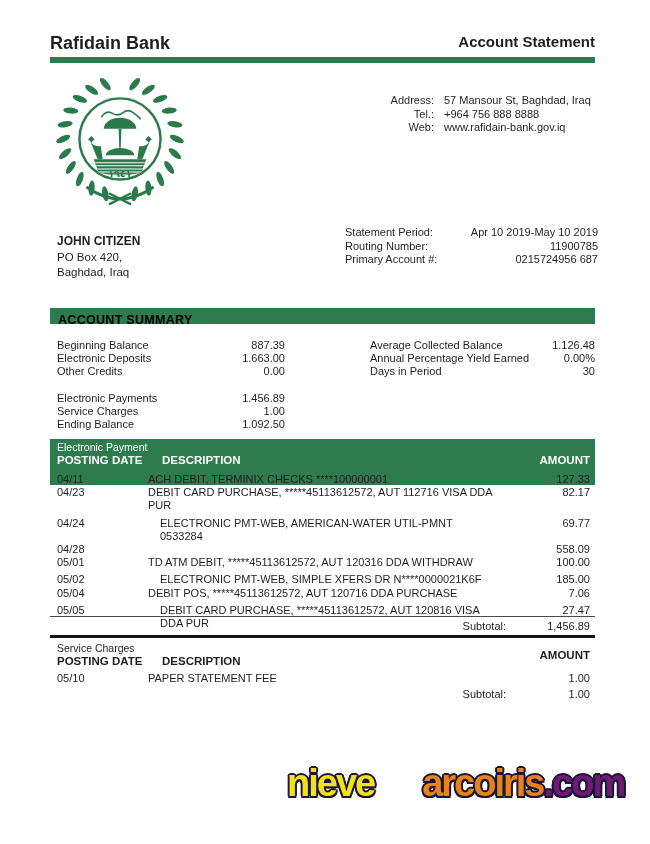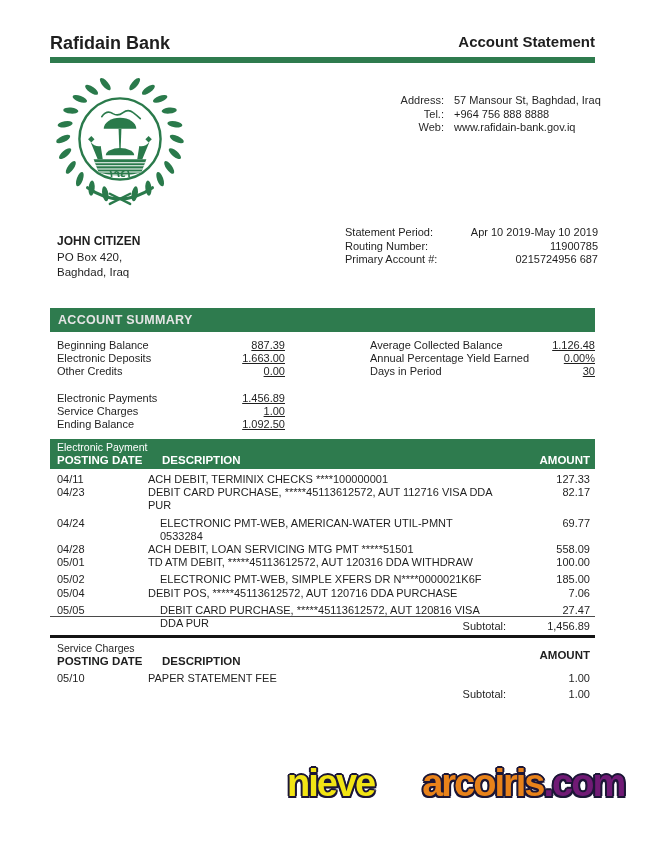--- a/index.html
+++ b/index.html
@@ -14,52 +14,52 @@
     display:flex; justify-content:space-between; align-items:flex-start;
   }
   .bank-name { font-size:18px; font-weight:bold; letter-spacing:0; }
   .doc-title { font-size:15px; font-weight:bold; }
   .header-rule { position:absolute; left:50px; top:57px; width:545px; height:6px; background:#2e7b4e; }
 
   
   .logo { position:absolute; left:53px; top:70px; width:134px; height:142px; }
 
   
-  .contact-block { position:absolute; left:348px; top:94px; width:258px; font-size:11px; line-height:13.5px; }
+  .contact-block { position:absolute; left:338px; top:94px; width:258px; font-size:11px; line-height:13.5px; }
   .contact-row { display:flex; }
   .contact-row .lbl { width:96px; text-align:right; margin-right:10px; color:#2a2a2a; }
   .contact-row .val { flex:1; }
 
   
   .customer-block { position:absolute; left:57px; top:234px; font-size:11.5px; line-height:15.5px; }
   .customer-name { font-weight:bold; font-size:12px; }
 
   
   .stmt-info { position:absolute; left:345px; top:226px; width:253px; font-size:11px; line-height:13.5px; }
   .stmt-row { display:flex; justify-content:space-between; }
   .stmt-row .val { text-align:right; }
 
   
   .summary-bar {
-    position:absolute; left:50px; top:308px; width:545px; height:24px;
-    background:#2e7b4e; color:#e5e5e5; font-weight:bold; font-size:12.5px;
+    position:absolute; left:50px; top:308px; width:545px; height:16px;
+    background:#2e7b4e; color:#000000; font-weight:bold; font-size:12.5px;
     line-height:24px; padding-left:8px; letter-spacing:0.3px;
   }
 
   
   .summary-grid { position:absolute; left:50px; top:339px; width:545px; font-size:11px; line-height:13.2px; }
   .summary-col-left  { position:absolute; left:7px;  top:0; width:228px; }
   .summary-col-right { position:absolute; left:320px; top:0; width:225px; }
   .srow { display:flex; justify-content:space-between; }
-  .srow .val { text-align:right;text-decoration:underline; }
+  .srow .val { text-align:right; }
   .sgap { height:13px; }
 
   
   .epay-bar {
-    position:absolute; left:50px; top:439px; width:545px; height:30px;
+    position:absolute; left:50px; top:439px; width:545px; height:46px;
     background:#2e7b4e; color:#ffffff; padding:2px 5px 0 7px;
   }
   .epay-bar .section-label { font-size:10.5px; line-height:12px; }
   .cols-row { display:flex; font-weight:bold; font-size:11.5px; line-height:15px; }
   .c-date { width:91px; }
   .c-desc { flex:1; }
   .c-amt  { width:84px; text-align:right; }
   .cols-row .c-desc { padding-left:14px; }
 
   .epay-rows { position:absolute; left:50px; top:473px; width:545px; font-size:11px; line-height:13.2px; }
@@ -306,21 +306,20 @@
       <span class="c-desc">DEBIT CARD PURCHASE, *****45113612572, AUT 112716 VISA DDA PUR</span>
       <span class="c-amt">82.17</span>
     </div>
     <div class="trow tgap">
       <span class="c-date">04/24</span>
       <span class="c-desc">ELECTRONIC PMT-WEB, AMERICAN-WATER UTIL-PMNT 0533284</span>
       <span class="c-amt">69.77</span>
     </div>
     <div class="trow">
       <span class="c-date">04/28</span>
-      <span class="c-desc">ACH DEBIT, LOAN SERVICING MTG PMT *****51501</span>
       <span class="c-amt">558.09</span>
     </div>
     <div class="trow">
       <span class="c-date">05/01</span>
       <span class="c-desc">TD ATM DEBIT, *****45113612572, AUT 120316 DDA WITHDRAW</span>
       <span class="c-amt">100.00</span>
     </div>
     <div class="trow tgap">
       <span class="c-date">05/02</span>
       <span class="c-desc">ELECTRONIC PMT-WEB, SIMPLE XFERS DR N****0000021K6F</span>

